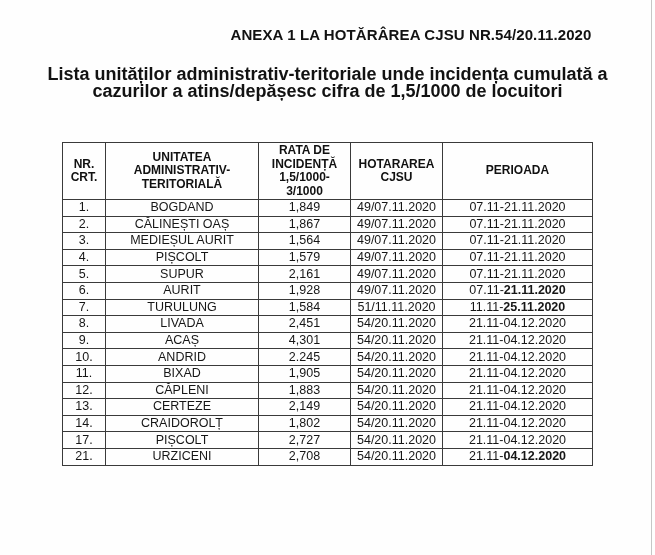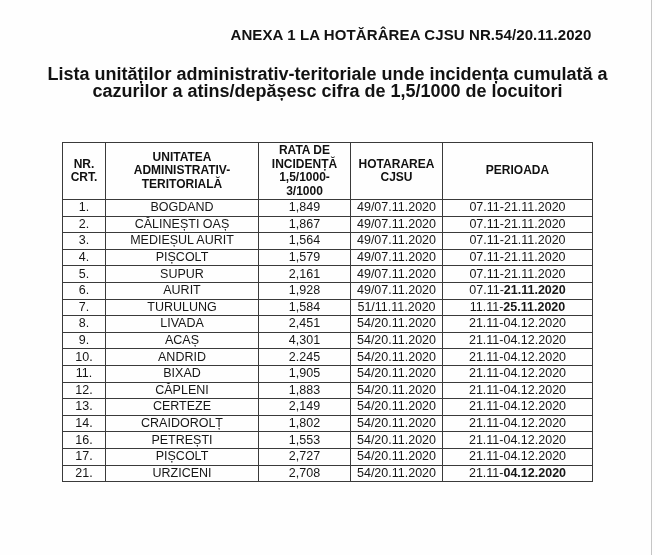--- a/index.html
+++ b/index.html
@@ -225,27 +225,20 @@
 
   <tr>
     <td>14.</td>
     <td>CRAIDOROLȚ</td>
     <td>1,802</td>
     <td>54/20.11.2020</td>
     <td><span>21.11-04.12.2020</span><span class="bold-part"></span></td>
   </tr>
 
 
-  <tr>
-    <td>16.</td>
-    <td>PETREȘTI</td>
-    <td>1,553</td>
-    <td>54/20.11.2020</td>
-    <td><span>21.11-04.12.2020</span><span class="bold-part"></span></td>
-  </tr>
 
   <tr>
     <td>17.</td>
     <td>PIȘCOLT</td>
     <td>2,727</td>
     <td>54/20.11.2020</td>
     <td><span>21.11-04.12.2020</span><span class="bold-part"></span></td>
   </tr>
 
 

